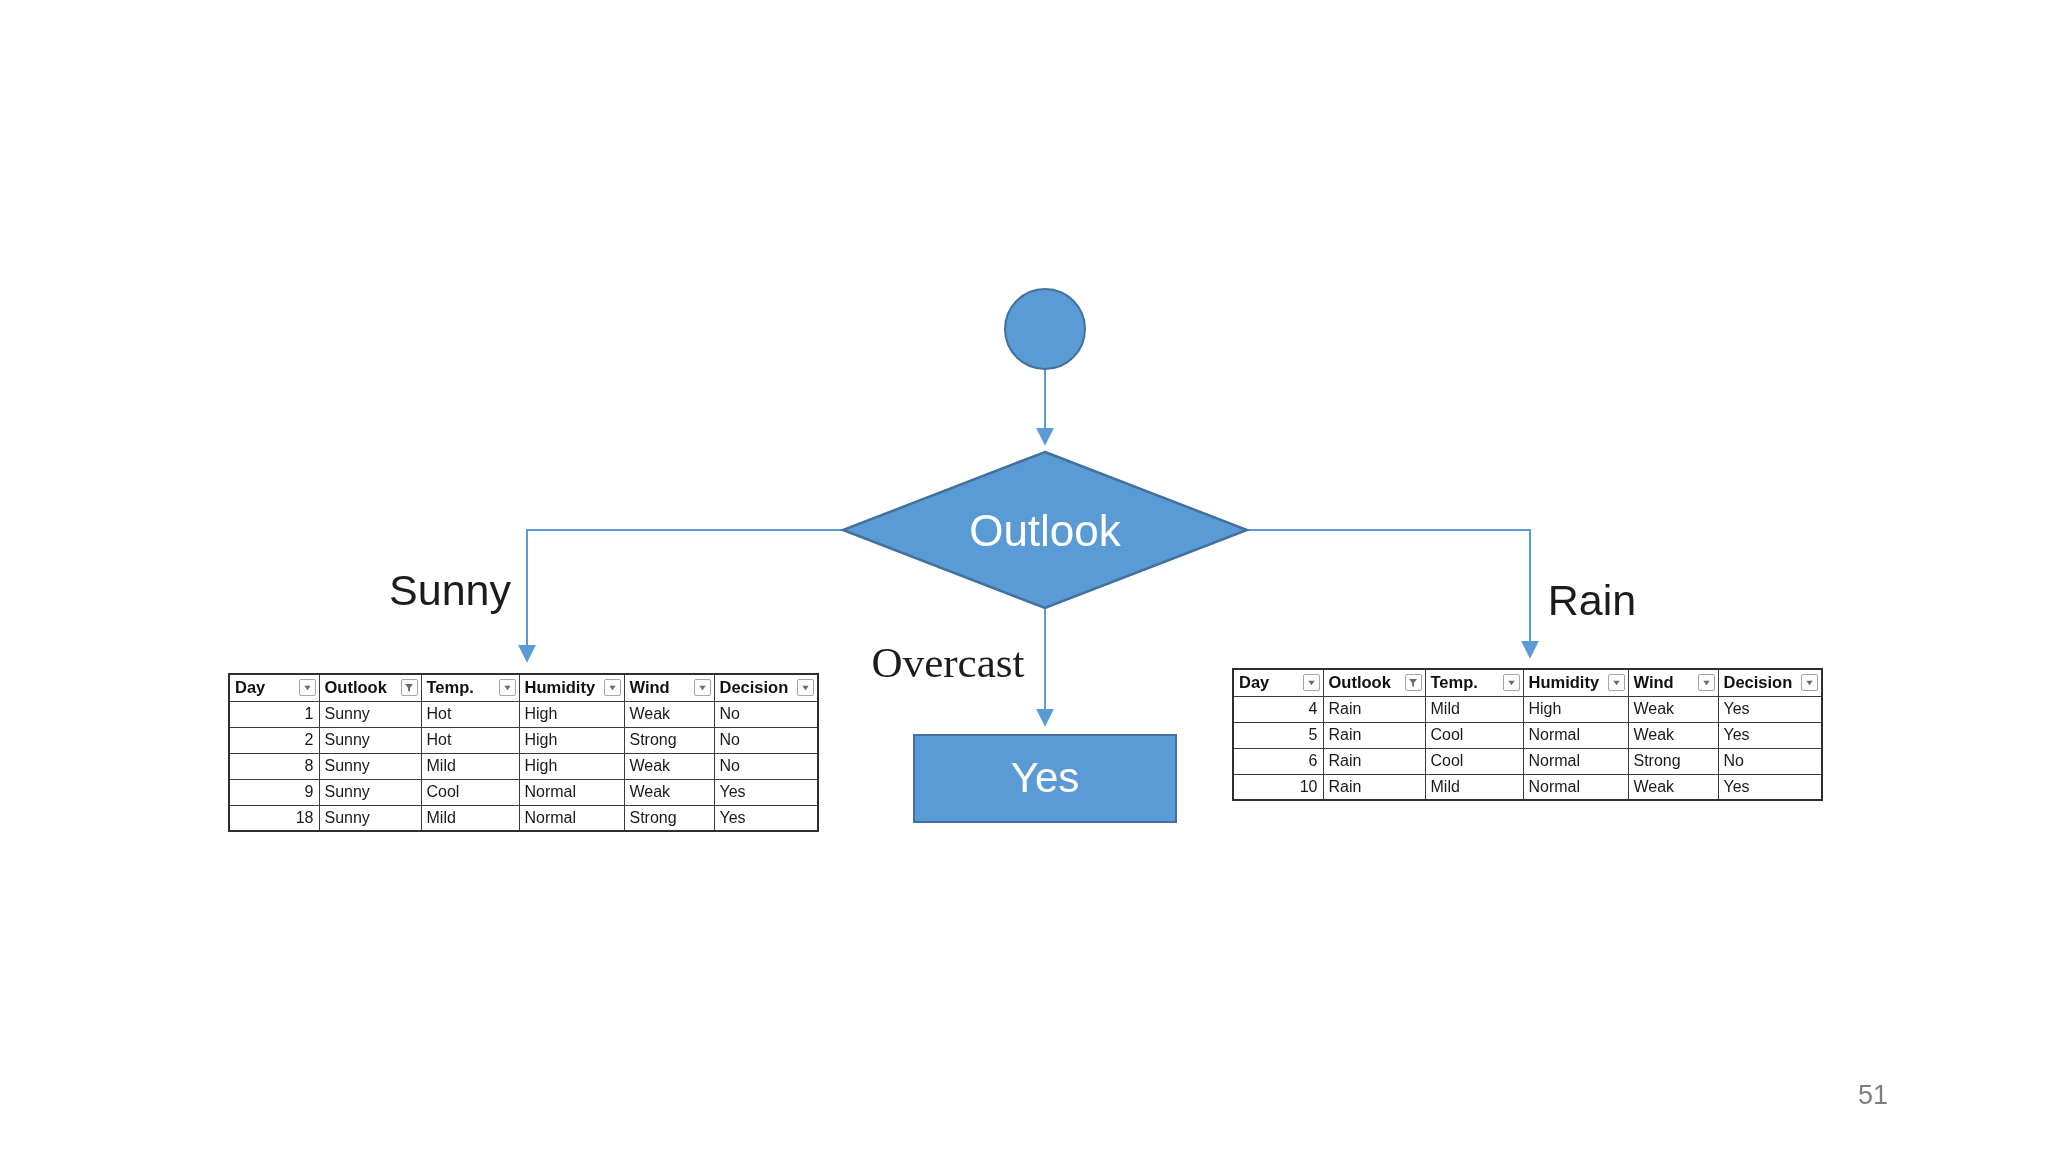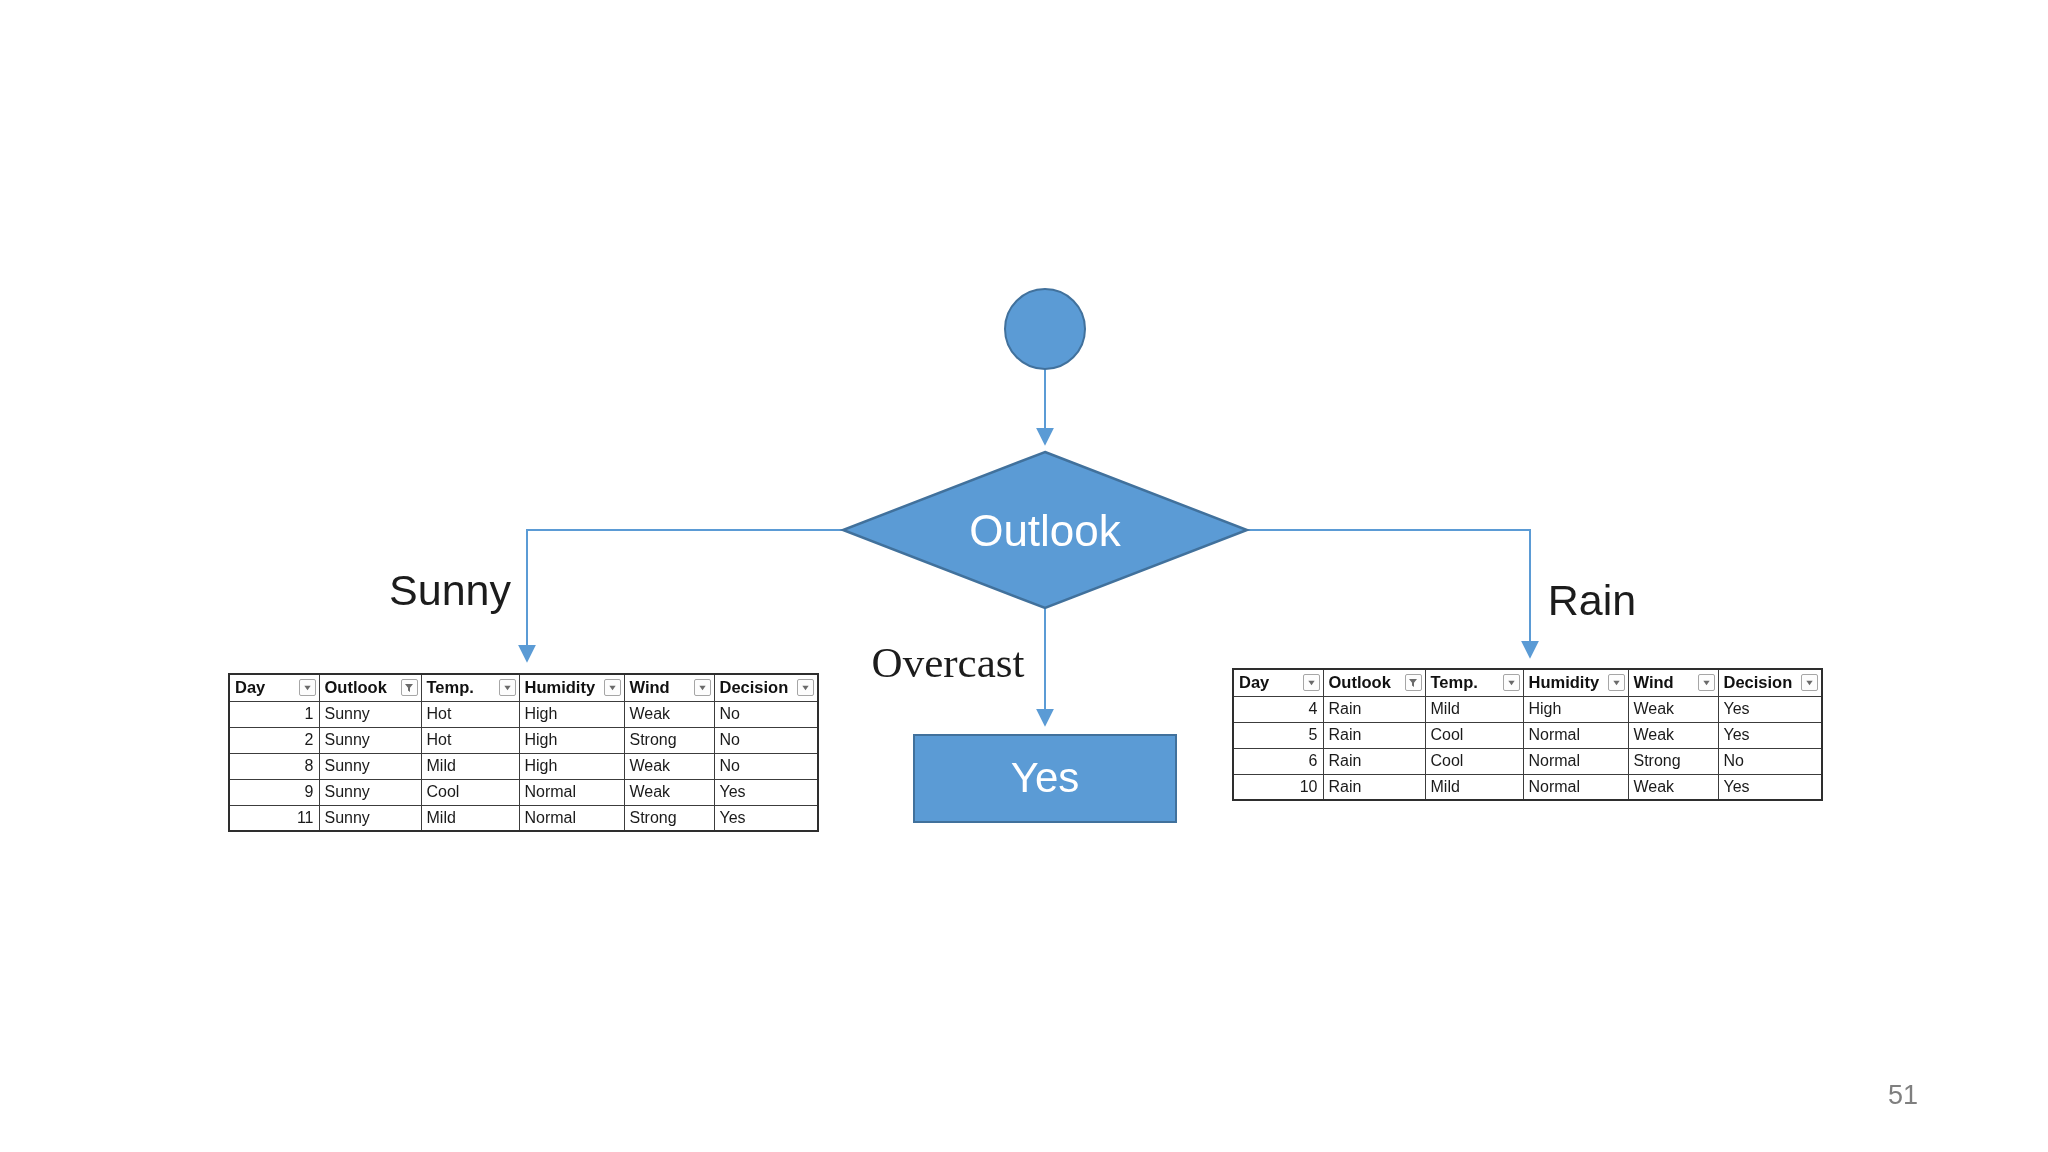--- a/index.html
+++ b/index.html
@@ -25,21 +25,21 @@
   table.xl th{height:27px;font-size:16.5px;font-weight:bold;color:#111;
            padding:0 3px 0 5px;text-align:left;}
   table.xl td{height:26px;font-size:16px;color:#1a1a1a;padding:0 4px 0 5px;
            font-weight:400;}
   table.xl td.num{text-align:right;padding-right:5px;}
   .th-inner{display:flex;align-items:center;justify-content:space-between;}
   .fbtn{display:inline-flex;align-items:center;justify-content:center;
         width:15px;height:15px;background:#fdfdfd;border:1px solid #a6a6a6;
         border-radius:2px;flex:0 0 auto;}
   .page-number{position:absolute;left:1858px;top:1080px;width:60px;
-        font-size:27px;color:#7f7f7f;text-align:right;}
+        font-size:27px;color:#7f7f7f;text-align:left;}
 </style>
 </head>
 <body>
 
 <div class="slide">
 
   <svg class="diagram" viewBox="0 0 2048 1152">
     <defs>
       <marker id="arrow" viewBox="0 0 10 10" refX="9" refY="5" markerWidth="9" markerHeight="9" orient="auto-start-reverse">
         <path d="M0,0 L10,5 L0,10 z" fill="#5b9bd5"></path>
@@ -163,21 +163,21 @@
         </tr>
         <tr>
           <td class="num">9</td>
           <td>Sunny</td>
           <td>Cool</td>
           <td>Normal</td>
           <td>Weak</td>
           <td>Yes</td>
         </tr>
         <tr>
-          <td class="num">11</td>
+          <td class="num">18</td>
           <td>Sunny</td>
           <td>Mild</td>
           <td>Normal</td>
           <td>Strong</td>
           <td>Yes</td>
         </tr>
       </tbody>
     </table>
 
   <table class="xl abs" style="left:1232px;top:668px;">

